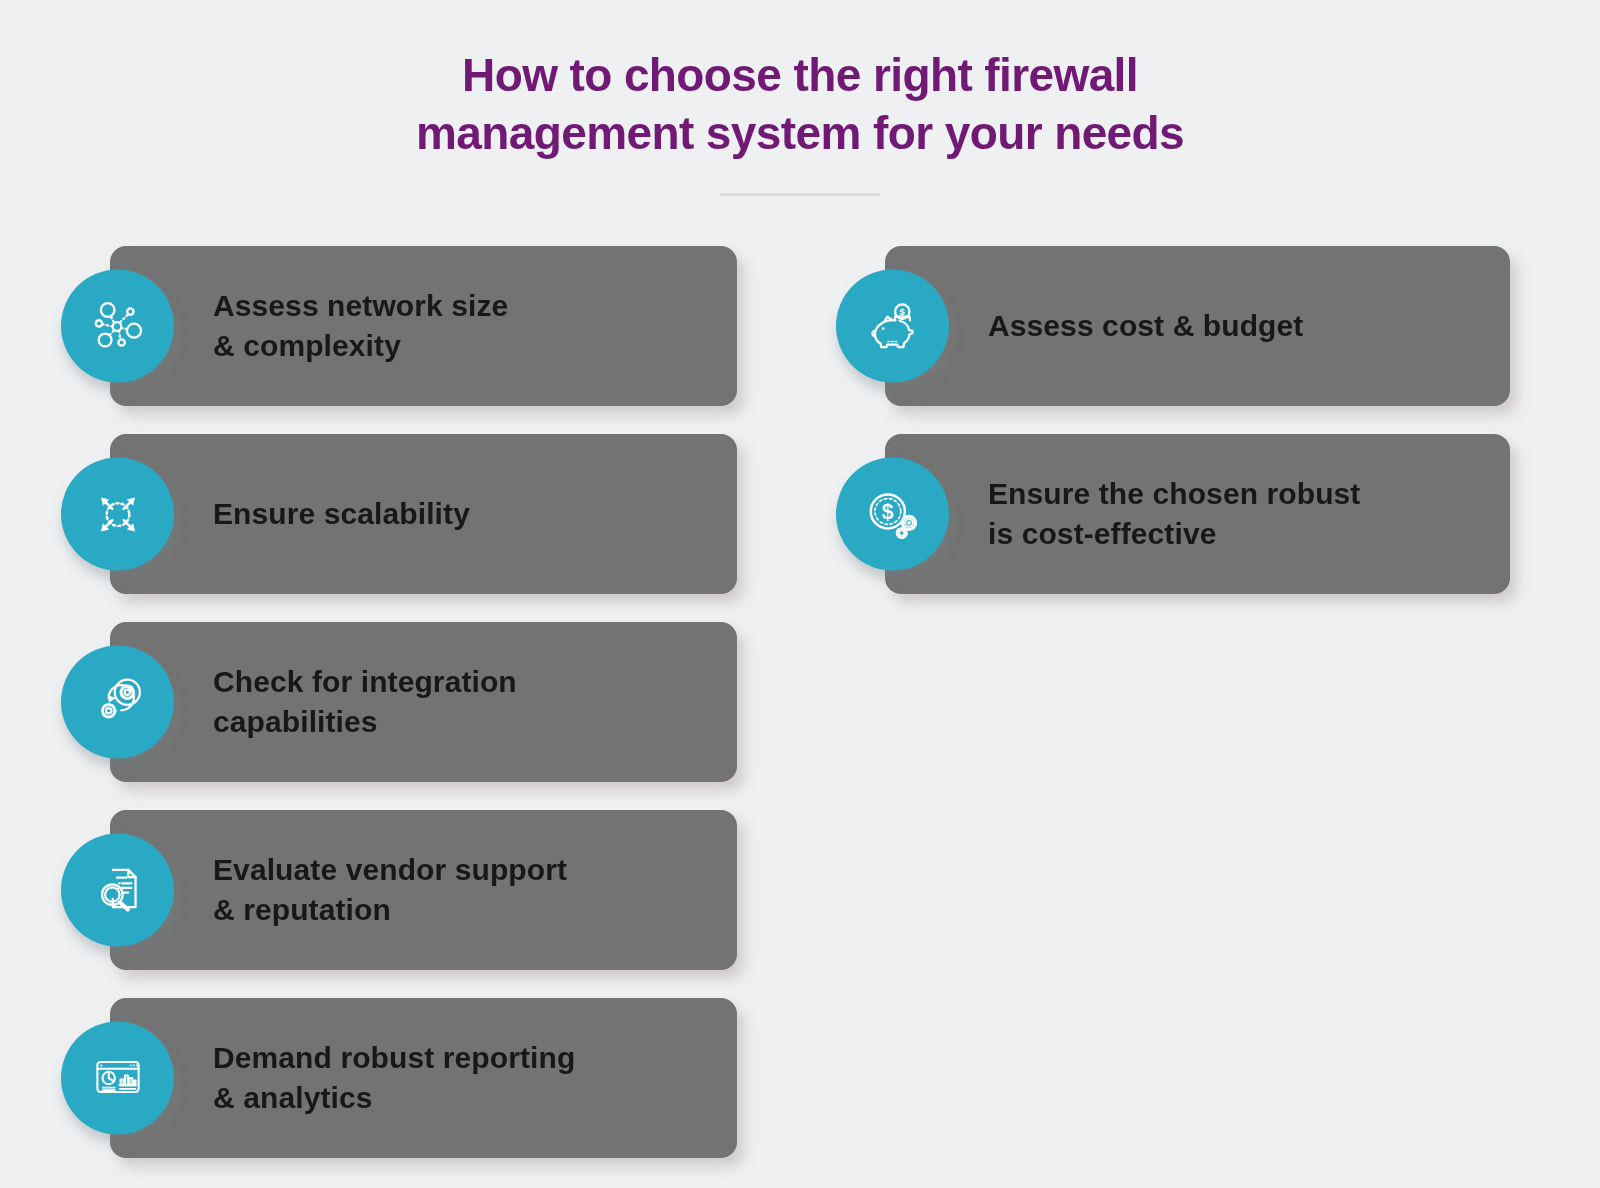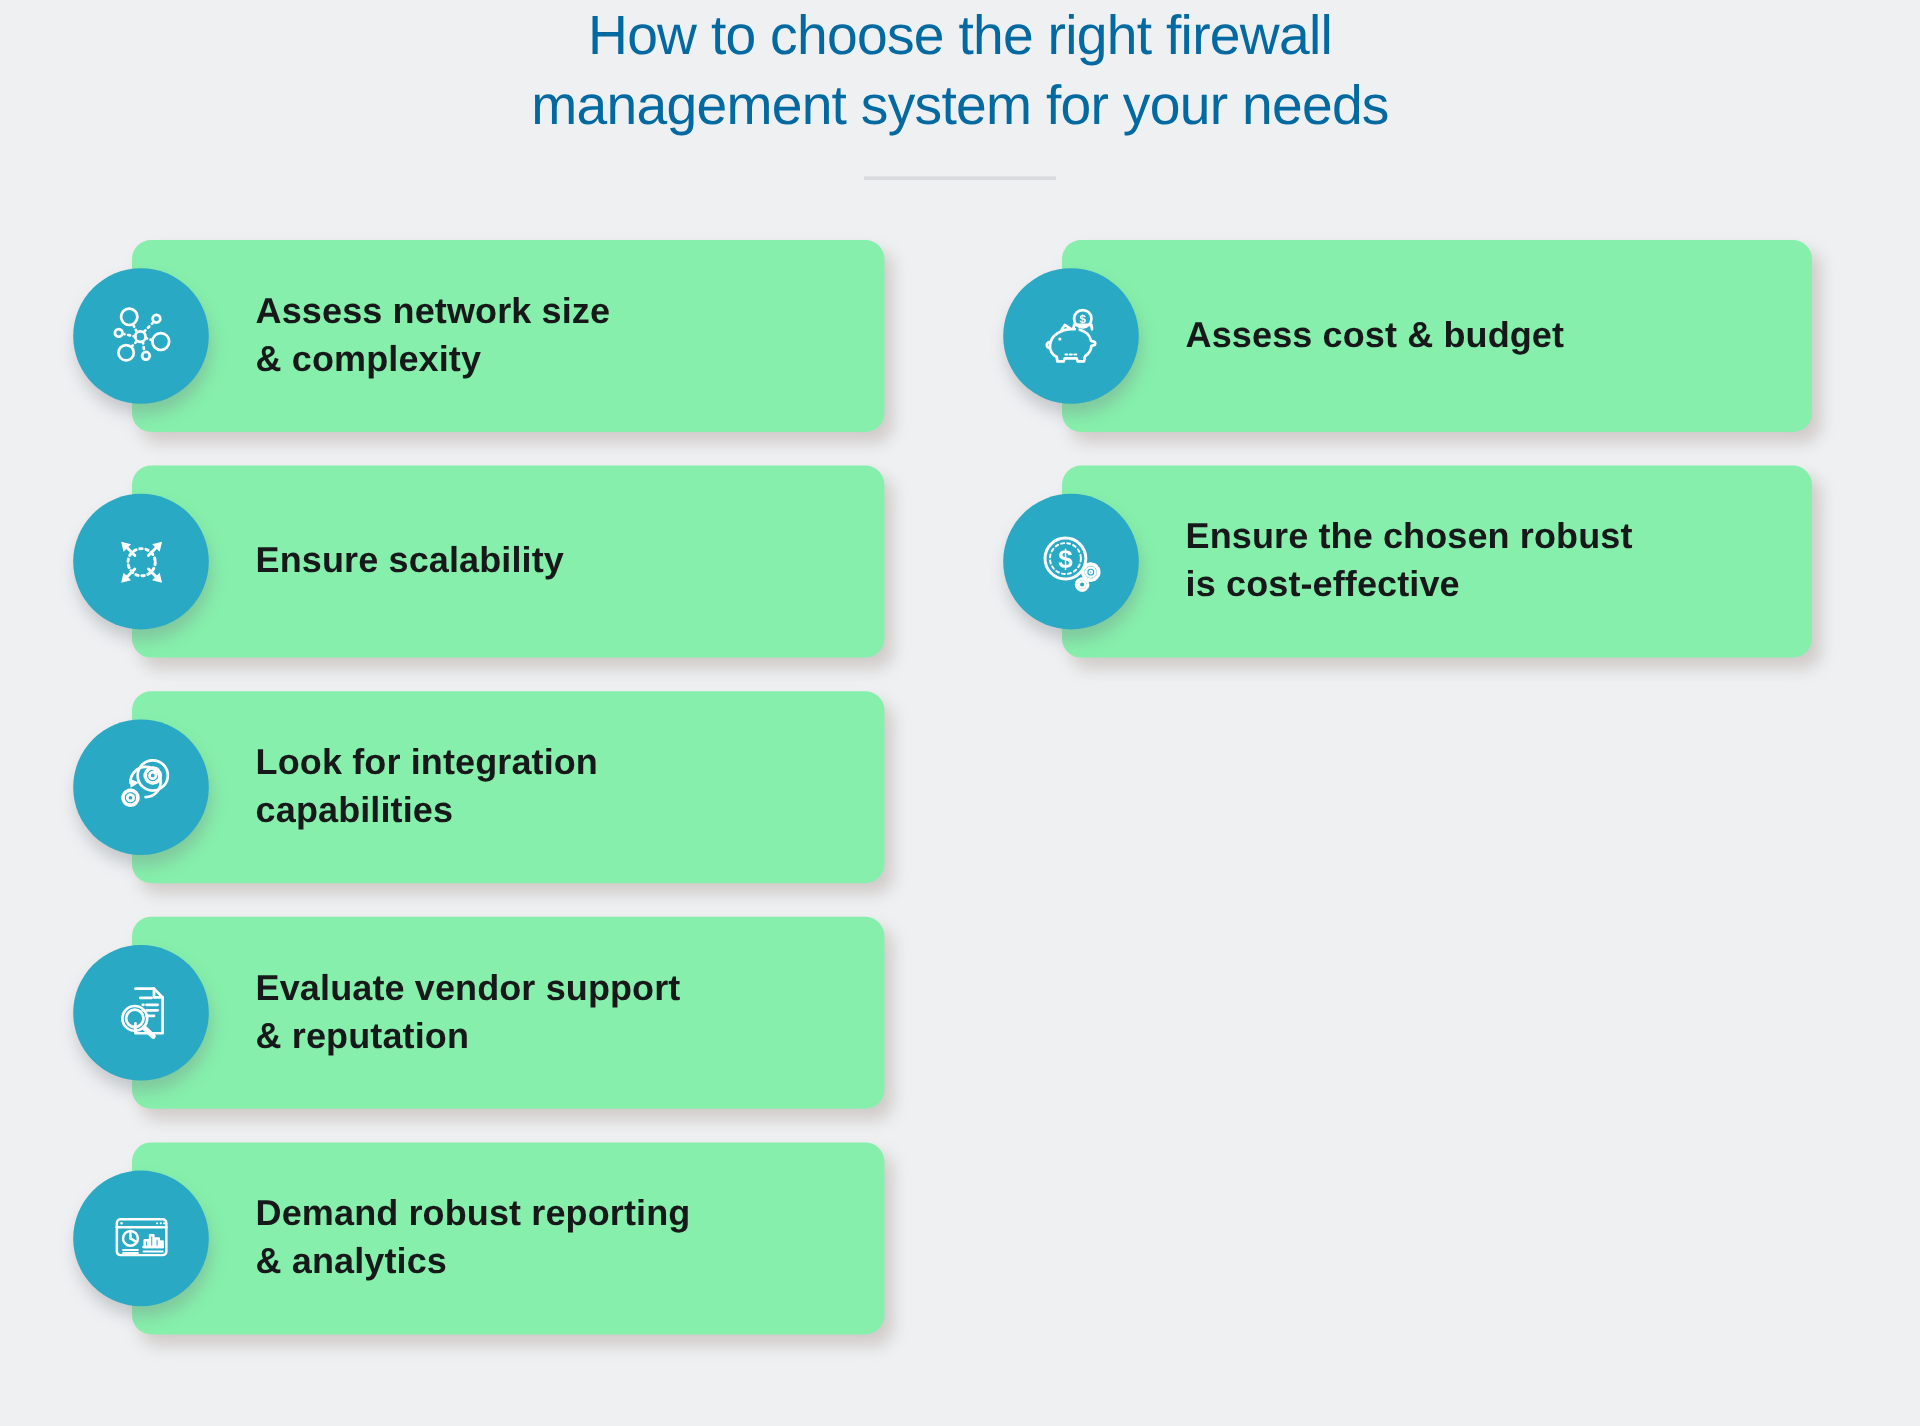--- a/index.html
+++ b/index.html
@@ -4,47 +4,48 @@
 <style>
   * { margin:0; padding:0; box-sizing:border-box; }
   html,body { width:1600px; height:1188px; }
   body {
     background:#eef0f2;
     font-family:"Liberation Sans", sans-serif;
     color:#17181a;
     overflow:hidden;
   }
   .page-title{
+    margin-top:46px;
     text-align:center;
     font-size:46px;
-    font-weight:400;
+    font-weight:700;
     line-height:1.27;
     letter-spacing:-0.6px;
     white-space:pre-line;
-    color:#0369a1;
+    color:#701a75;
   }
   .title-divider{
     width:160px;
     height:3px;
     background:#d8dadc;
     margin:30px auto 0 auto;
   }
   .card-grid{
     margin-top:50px;
     display:grid;
     grid-template-columns:627px 625px;
     grid-template-rows:repeat(5,160px);
     grid-auto-flow:column;
     column-gap:148px;
     row-gap:28px;
     padding-left:110px;
   }
   .card{
     position:relative;
-    background:#86efac;
+    background:#737373;
     border-radius:16px;
     box-shadow:7px 9px 13px rgba(166,150,142,0.40);
     display:flex;
     align-items:center;
     padding-left:103px;
   }
   .badge{
     position:absolute;
     left:-49px;
     top:50%;
@@ -123,21 +124,21 @@
       <svg viewBox="0 0 64 64" fill="none" stroke="#fff" stroke-width="2.2" stroke-linecap="round" stroke-linejoin="round">
         <circle cx="41" cy="23" r="12.2"></circle>
         <circle cx="41" cy="23" r="6" stroke-width="3" stroke-dasharray="2.4 2"></circle>
         <circle cx="41" cy="23" r="2.6"></circle>
         <path d="M35.2 40.5 A12.2 12.2 0 1 0 23 28.8"></path>
         <circle cx="23" cy="41" r="6" stroke-width="3" stroke-dasharray="2.4 2"></circle>
         <circle cx="23" cy="41" r="2.6"></circle>
         <polygon points="30,28.7 22.2,25.6 23.2,32.9" fill="#fff" stroke="none"></polygon>
       </svg>
     </span>
-    <div class="card-label">Look for integration
+    <div class="card-label">Check for integration
 capabilities</div>
   </div>
 
 
 
 
   <div class="card">
     <span class="badge">
       <svg viewBox="0 0 64 64" fill="none" stroke="#fff" stroke-width="2.2" stroke-linecap="round" stroke-linejoin="round">
         <path d="M27 13 h15 l7 7 v29 h-22 v-8"></path>

